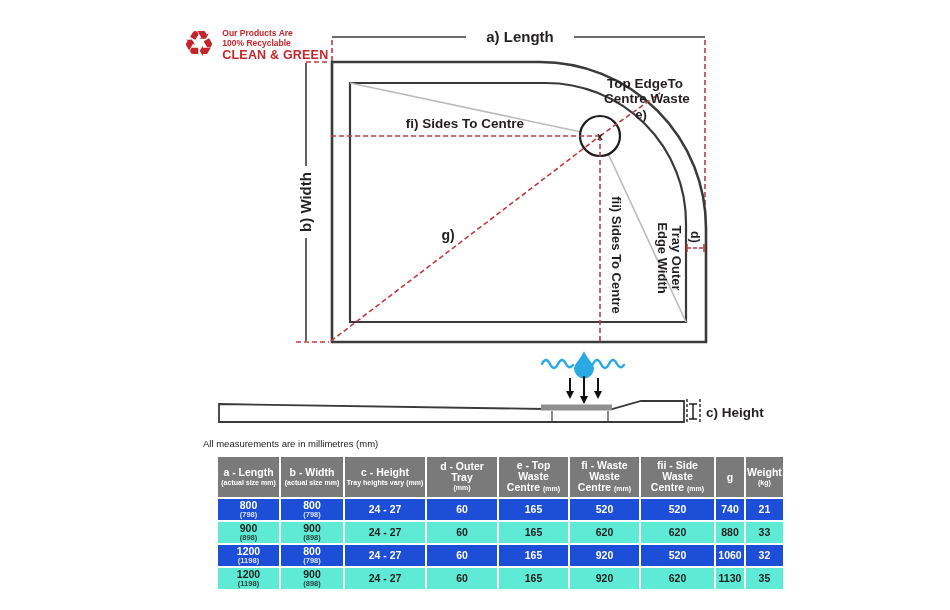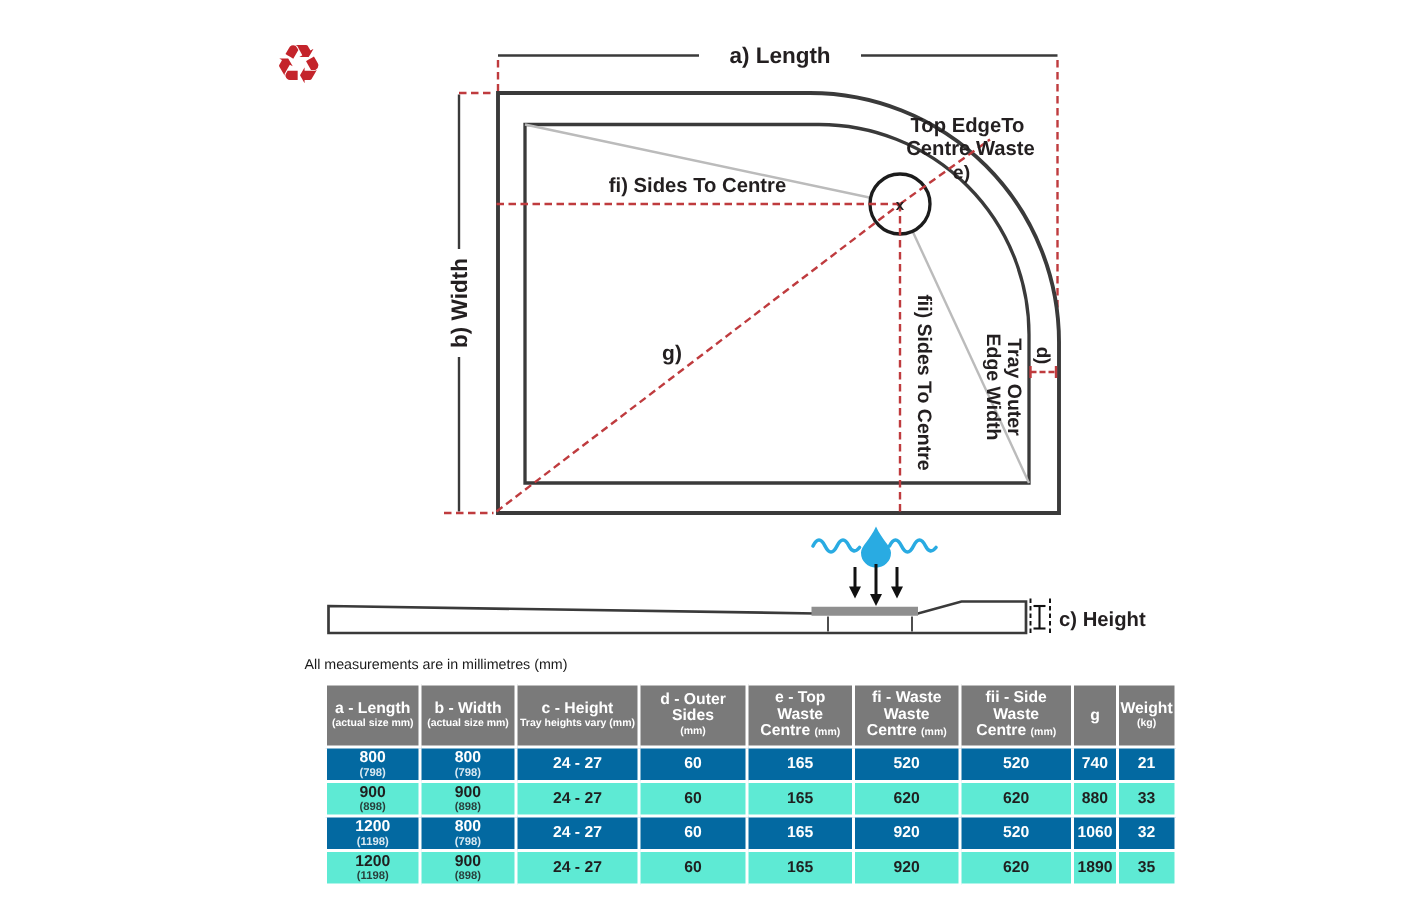--- a/index.html
+++ b/index.html
@@ -21,34 +21,39 @@
   
   .note { position:absolute; left:203px; top:438px; font-size:9.5px; color:#1a1a1a;text-align:right; }
   table.dims { position:absolute; left:216px; top:455px; border-collapse:collapse; table-layout:fixed; }
   table.dims th, table.dims td { border:2px solid #ffffff; text-align:center; vertical-align:middle; }
   table.dims th { background:#7a7a7a; color:#ffffff; padding:3px 1px; }
   .h-main { font-size:10.5px; font-weight:bold; line-height:11px; }
   .h-sub  { font-size:7px;   font-weight:bold; line-height:10px; }
   .h-bot  { font-size:10.5px; font-weight:bold; }
   .h-small{ font-size:7px; font-weight:bold; }
   table.dims tbody tr { height:23px; }
-  tr.dark td  { background:#0369a1; color:#ffffff; }
+  tr.dark td  { background:#1d4ed8; color:#ffffff; }
   tr.light td { background:#5eead4; color:#1f1f1f; }
   .c-main { font-size:10.5px; font-weight:bold; line-height:11px; }
   .c-sub  { font-size:7.5px;  font-weight:bold; line-height:8px; opacity:.85; }
   col.w1{width:63px} col.w2{width:64px} col.w3{width:82px} col.w4{width:72px}
   col.w5{width:71px} col.w6{width:71px} col.w7{width:75px} col.w8{width:30px} col.w9{width:34px}
 </style>
 </head>
 <body>
 
 <div class="canvas">
 
   <div class="logo">
     <div class="recycle-glyph">♻</div>
+    <div class="logo-text">
+      <div class="logo-line-small">Our Products Are</div>
+      <div class="logo-line-small">100% Recyclable</div>
+      <div class="logo-line-big">CLEAN &amp; GREEN</div>
+    </div>
   </div>
 
   <svg class="diagram" width="950" height="610" viewBox="0 0 950 610">
 
     <line x1="332" y1="37" x2="466" y2="37" stroke="#3a3a3a" stroke-width="1.6"></line>
     <line x1="574" y1="37" x2="705" y2="37" stroke="#3a3a3a" stroke-width="1.6"></line>
     <text class="lbl" x="520" y="42" font-size="15" text-anchor="middle">a) Length</text>
     <line x1="332" y1="40" x2="332" y2="61" stroke="#bf3b3e" stroke-width="1.6" stroke-dasharray="5,3"></line>
     <line x1="705" y1="40" x2="705" y2="243" stroke="#bf3b3e" stroke-width="1.6" stroke-dasharray="5,3"></line>
 
@@ -132,21 +137,21 @@
           </th>
           <th>
             <div class="h-main">b - Width</div>
             <div class="h-sub"><span class="h-small">(actual size mm)</span></div>
           </th>
           <th>
             <div class="h-main">c - Height</div>
             <div class="h-sub"><span class="h-small">Tray heights vary (mm)</span></div>
           </th>
           <th>
-            <div class="h-main">d - Outer Sides</div>
+            <div class="h-main">d - Outer Tray</div>
             <div class="h-sub"><span class="h-small">(mm)</span></div>
           </th>
           <th>
             <div class="h-main">e - Top Waste</div>
             <div class="h-sub"><span class="h-bot">Centre </span><span class="h-small">(mm)</span></div>
           </th>
           <th>
             <div class="h-main">fi - Waste Waste</div>
             <div class="h-sub"><span class="h-bot">Centre </span><span class="h-small">(mm)</span></div>
           </th>
@@ -275,21 +280,21 @@
           <td>
             <div class="c-main">165</div>
           </td>
           <td>
             <div class="c-main">920</div>
           </td>
           <td>
             <div class="c-main">620</div>
           </td>
           <td>
-            <div class="c-main">1890</div>
+            <div class="c-main">1130</div>
           </td>
           <td>
             <div class="c-main">35</div>
           </td>
         </tr>
       </tbody>
   </table>
 
 </div>
 

